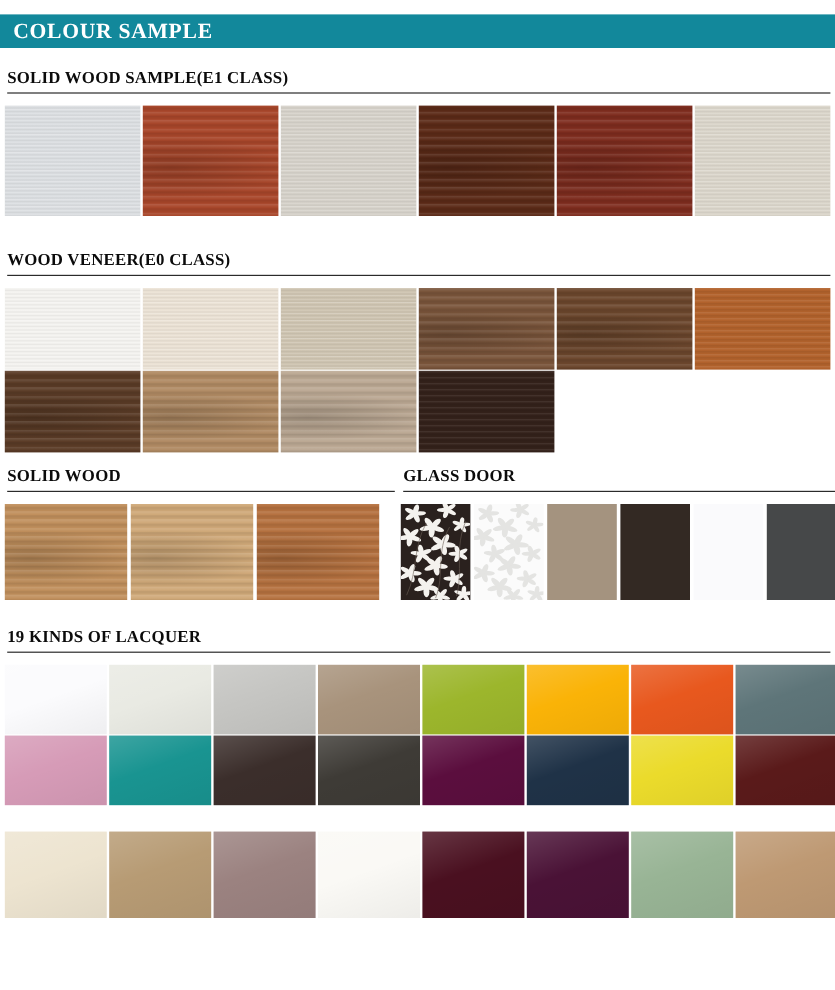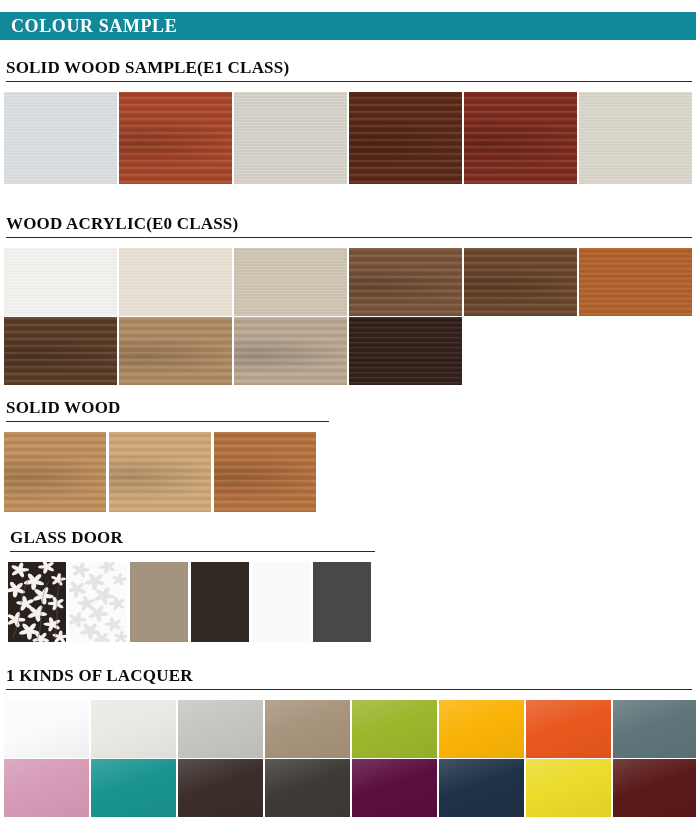--- a/index.html
+++ b/index.html
@@ -42,21 +42,21 @@
   
   .section {
     padding: 0 4px 0 4px;
     box-sizing: border-box;
   }
   .section-head {
     margin: 0;
     padding: 0 0 2px 2px;
   }
   .section-title {
-    font-size: 17px;
+    font-size: 14px;
     font-weight: 700;
     letter-spacing: 0.2px;
     color: #0b0b0b;
     font-family: "Liberation Serif", "DejaVu Serif", serif;
     white-space: nowrap;
   }
   .section-rule {
     height: 1px;
     background: #2b2b2b;
     width: 100%;
@@ -134,22 +134,21 @@
     position: absolute;
     inset: 0;
     width: 100%;
     height: 100%;
     display: block;
   }
 
   
   .band-2col {
     display: flex;
-    gap: 16px;
-    flex-direction: column;
+    gap: 1px;
   }
   .col-left { width: 325px; flex: none; }
   .col-right { width: 367px; flex: none; margin-left: 4px;}
 </style>
 </head>
 <body>
 
 <div class="page">
 
   <div class="title-bar" style="background: rgb(18, 136, 155);">
@@ -166,21 +165,21 @@
         <div class="swatch grain-wave" style="width: 113px; height: 92px; background: rgb(168, 70, 42); margin-left: 2px;"></div>
         <div class="swatch grain-fine" style="width: 113px; height: 92px; background: rgb(214, 210, 202); margin-left: 2px;"></div>
         <div class="swatch grain-wave" style="width: 113px; height: 92px; background: rgb(91, 42, 23); margin-left: 2px;"></div>
         <div class="swatch grain-wave" style="width: 113px; height: 92px; background: rgb(126, 44, 30); margin-left: 2px;"></div>
         <div class="swatch grain-fine" style="width: 113px; height: 92px; background: rgb(219, 214, 203); margin-left: 2px;"></div>
       </div>
   </div>
 
   <div class="section" style="margin-top:30px;">
     <div class="section-head">
-      <div class="section-title">WOOD ACRYLIC(E0 CLASS)</div>
+      <div class="section-title">WOOD VENEER(E0 CLASS)</div>
       <div class="section-rule"></div>
     </div>
     <div class="swatch-row" style="margin-top:8px;" id="r-1-0">
         <div class="swatch grain-fine" style="width: 113px; height: 68px; background: rgb(244, 243, 240);"></div>
         <div class="swatch grain-fine" style="width: 113px; height: 68px; background: rgb(235, 226, 213); margin-left: 2px;"></div>
         <div class="swatch grain-fine" style="width: 113px; height: 68px; background: rgb(207, 197, 178); margin-left: 2px;"></div>
         <div class="swatch grain-wave" style="width: 113px; height: 68px; background: rgb(121, 84, 58); margin-left: 2px;"></div>
         <div class="swatch grain-wave" style="width: 113px; height: 68px; background: rgb(107, 70, 44); margin-left: 2px;"></div>
         <div class="swatch grain-h" style="width: 113px; height: 68px; background: rgb(178, 98, 44); margin-left: 2px;"></div>
       </div>
@@ -426,21 +425,21 @@
           <div class="swatch " style="width: 58px; height: 80px; background: rgb(164, 147, 127); margin-left: 3px;"></div>
           <div class="swatch " style="width: 58px; height: 80px; background: rgb(51, 41, 35); margin-left: 3px;"></div>
           <div class="swatch " style="width: 58px; height: 80px; background: rgb(250, 250, 252); margin-left: 3px;"></div>
           <div class="swatch " style="width: 58px; height: 80px; background: rgb(70, 72, 73); margin-left: 3px;"></div>
         </div>
     </div>
   </div>
 
   <div class="section" style="margin-top:24px;">
     <div class="section-head">
-      <div class="section-title">1 KINDS OF LACQUER</div>
+      <div class="section-title">19 KINDS OF LACQUER</div>
       <div class="section-rule"></div>
     </div>
     <div class="swatch-row" style="margin-top:8px;" id="r-4-0">
         <div class="swatch sheen" style="width: 85px; height: 58px; background: rgb(251, 251, 253);"></div>
         <div class="swatch sheen" style="width: 85px; height: 58px; background: rgb(233, 234, 227); margin-left: 2px;"></div>
         <div class="swatch sheen" style="width: 85px; height: 58px; background: rgb(197, 197, 194); margin-left: 2px;"></div>
         <div class="swatch sheen" style="width: 85px; height: 58px; background: rgb(168, 147, 124); margin-left: 2px;"></div>
         <div class="swatch sheen" style="width: 85px; height: 58px; background: rgb(156, 182, 44); margin-left: 2px;"></div>
         <div class="swatch sheen" style="width: 85px; height: 58px; background: rgb(250, 179, 7); margin-left: 2px;"></div>
         <div class="swatch sheen" style="width: 85px; height: 58px; background: rgb(232, 88, 30); margin-left: 2px;"></div>

